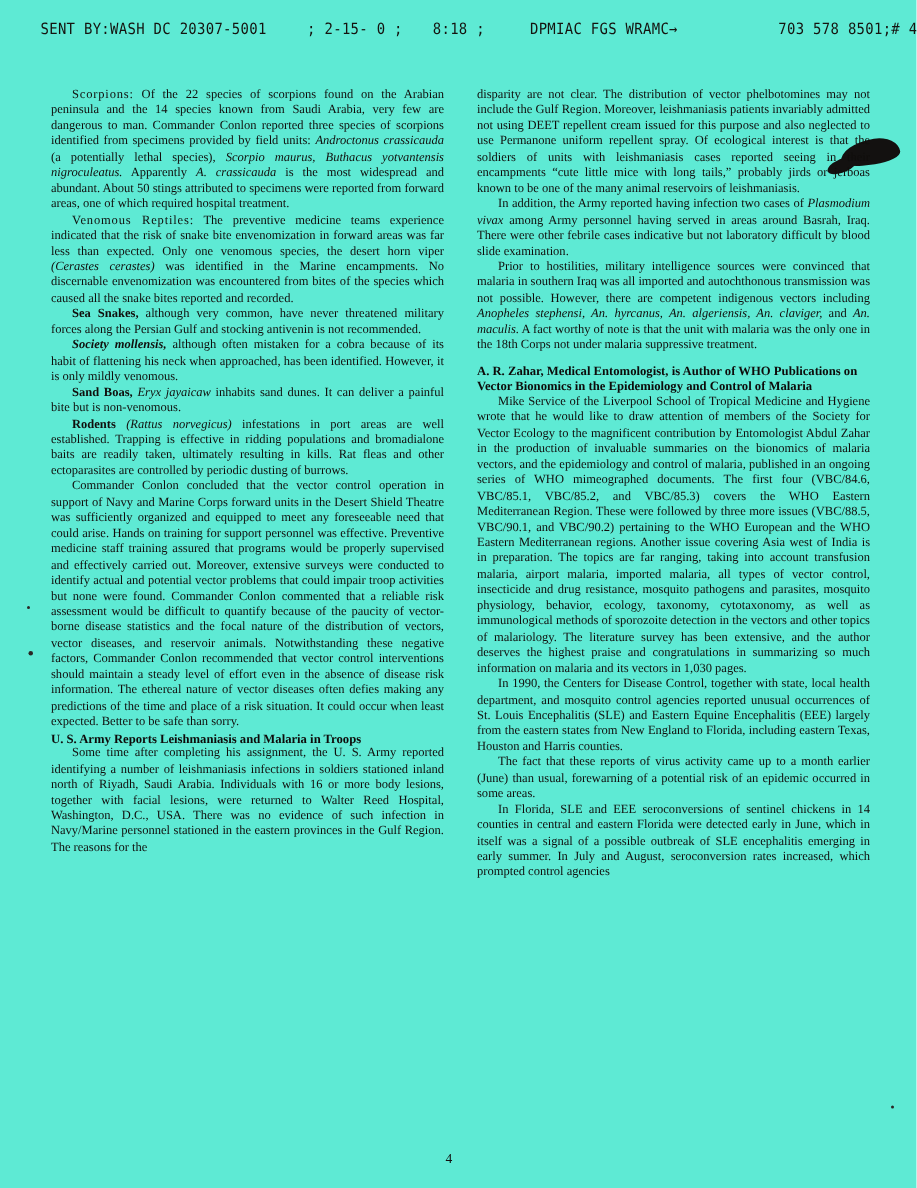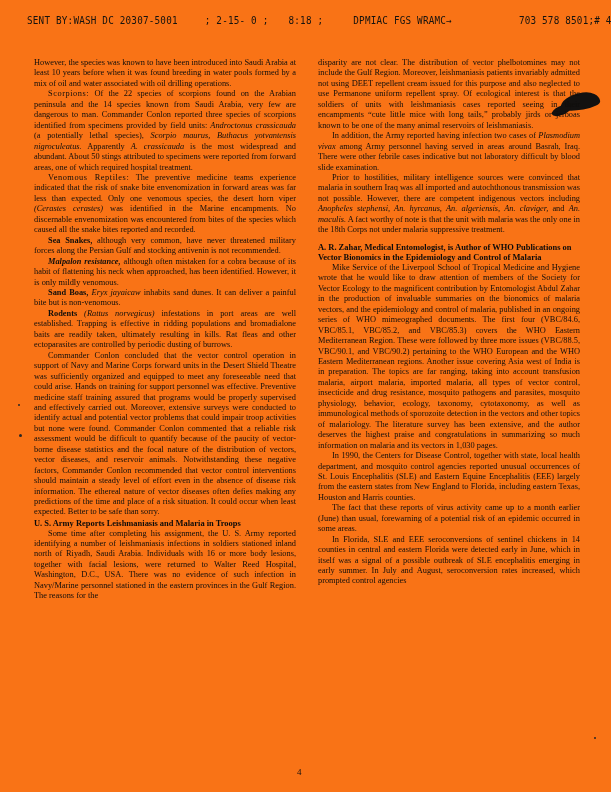--- a/index.html
+++ b/index.html
@@ -10,21 +10,21 @@
   body {
     width: 611px;
     height: 792px;
     position: relative;
     font-family: "Liberation Serif", serif;
     overflow: hidden;
   }
   .page {
     position: absolute;
     inset: 0;
-    background: #f97316;
+    background: #5eead4;
   }
   
   .fax-header {
     position: absolute;
     top: 14px;
     left: 0;
     width: 611px;
     font-family: "DejaVu Sans Mono", monospace;
     font-size: 9.3px;
     color: #15130f;
@@ -136,29 +136,28 @@
   <div class="inkblot"></div>
 
   <div class="speck" style="left:18px; top:404px; width:2px; height:2px;"></div>
   <div class="speck" style="left:19px; top:434px; width:3px; height:3px;"></div>
   <div class="speck" style="left:594px; top:737px; width:2px; height:2px;"></div>
 
   <div class="columns">
 
     <div class="col">
 
-      <p class="para first">However, the species was known to have been introduced into Saudi Arabia at least 10 years before when it was found breeding in water pools formed by a mix of oil and water associated with oil drilling operations.</p>
 
       <p class="para"><span class="runin">Scorpions:</span><span> Of the 22 species of scorpions found on the Arabian peninsula and the 14 species known from Saudi Arabia, very few are dangerous to man. Commander Conlon reported three species of scorpions identified from specimens provided by field units: </span><i>Androctonus crassicauda</i><span> (a potentially lethal species), </span><i>Scorpio maurus, Buthacus yotvantensis nigroculeatus.</i><span> Apparently </span><i>A. crassicauda</i><span> is the most widespread and abundant. About 50 stings attributed to specimens were reported from forward areas, one of which required hospital treatment.</span></p>
 
       <p class="para"><span class="runin">Venomous Reptiles:</span><span> The preventive medicine teams experience indicated that the risk of snake bite envenomization in forward areas was far less than expected. Only one venomous species, the desert horn viper </span><i>(Cerastes cerastes)</i><span> was identified in the Marine encampments. No discernable envenomization was encountered from bites of the species which caused all the snake bites reported and recorded.</span></p>
 
       <p class="para"><span class="runin-tight">Sea Snakes,</span><span> although very common, have never threatened military forces along the Persian Gulf and stocking antivenin is not recommended.</span></p>
 
-      <p class="para"><i class="runin-tight">Malpalon resistance,</i><span> although often mistaken for a cobra because of its habit of flattening his neck when approached, has been identified. However, it is only mildly venomous.</span></p>
+      <p class="para"><i class="runin-tight">Society mollensis,</i><span> although often mistaken for a cobra because of its habit of flattening his neck when approached, has been identified. However, it is only mildly venomous.</span></p>
 
       <p class="para"><span class="runin-tight">Sand Boas,</span><i> Eryx jayaicaw</i><span> inhabits sand dunes. It can deliver a painful bite but is non-venomous.</span></p>
 
       <p class="para"><span class="runin-tight">Rodents</span><i> (Rattus norvegicus)</i><span> infestations in port areas are well established. Trapping is effective in ridding populations and bromadialone baits are readily taken, ultimately resulting in kills. Rat fleas and other ectoparasites are controlled by periodic dusting of burrows.</span></p>
 
 
       <p class="para">Commander Conlon concluded that the vector control operation in support of Navy and Marine Corps forward units in the Desert Shield Theatre was sufficiently organized and equipped to meet any foreseeable need that could arise. Hands on training for support personnel was effective. Preventive medicine staff training assured that programs would be properly supervised and effectively carried out. Moreover, extensive surveys were conducted to identify actual and potential vector problems that could impair troop activities but none were found. Commander Conlon commented that a reliable risk assessment would be difficult to quantify because of the paucity of vector-borne disease statistics and the focal nature of the distribution of vectors, vector diseases, and reservoir animals. Notwithstanding these negative factors, Commander Conlon recommended that vector control interventions should maintain a steady level of effort even in the absence of disease risk information. The ethereal nature of vector diseases often defies making any predictions of the time and place of a risk situation. It could occur when least expected. Better to be safe than sorry.</p>
 
       <h2 class="section">U. S. Army Reports Leishmaniasis and Malaria in Troops</h2>
 

